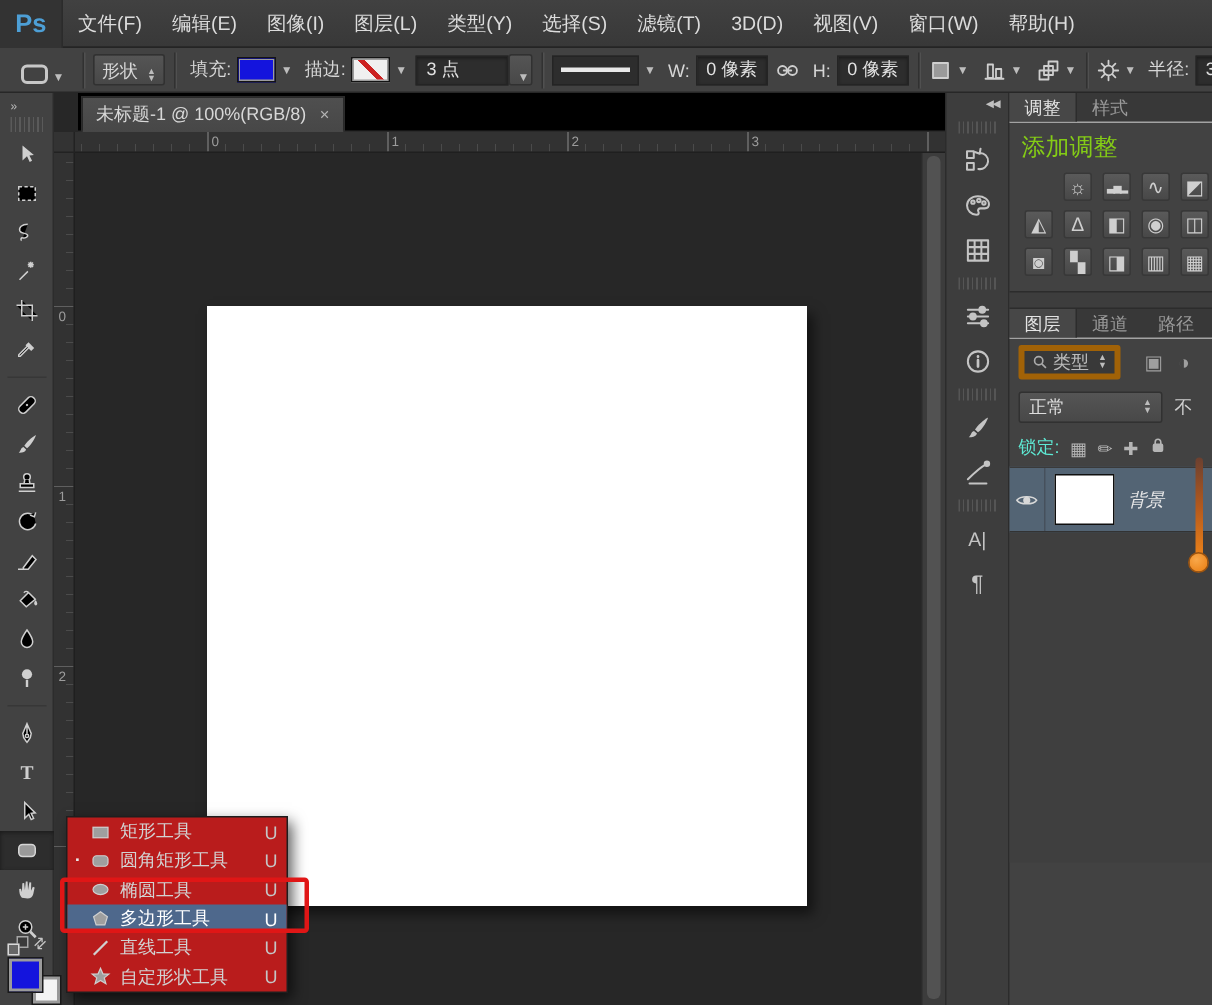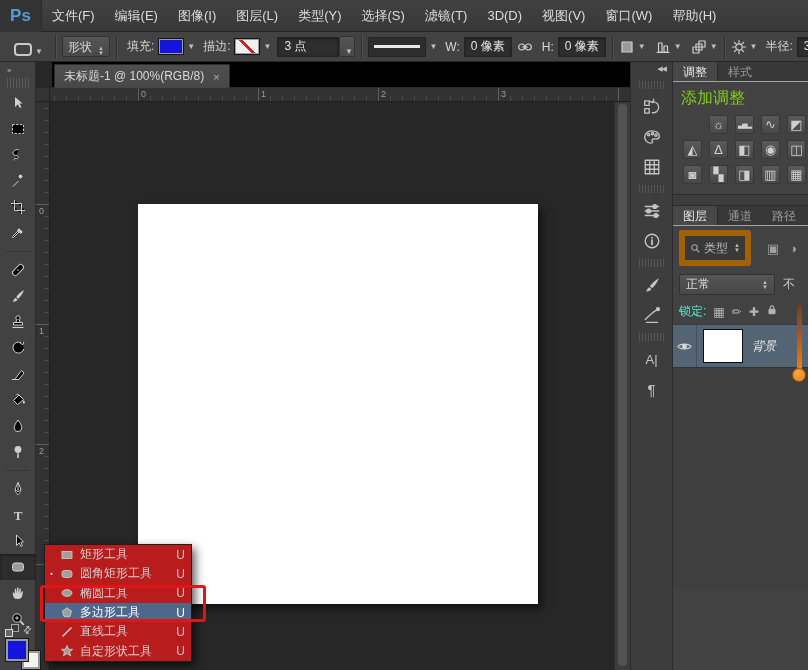--- a/index.html
+++ b/index.html
@@ -106,22 +106,22 @@
   .ptabs{display:flex;background:#383838;height:20px;border-bottom:1px solid #a3a3a3}
   .ptab{padding:0 10px;font-size:12px;line-height:20px;color:#9a9a9a}
   .ptab.active{background:#474747;color:#e4e4e4;border-right:1px solid #2c2c2c}
   .add-adjust{font-size:16px;color:#84cc16;padding:6px 0 2px 8px}
   .adj-row{display:flex;justify-content:flex-end;gap:7px;padding:4px 2px 2px 0;overflow:hidden}
   .adj{width:19px;height:19px;flex:none;display:flex;align-items:center;justify-content:center;
     font-size:13px;color:#cfcfcf;background:linear-gradient(#5a5a5a,#484848);border:1px solid #383838;border-radius:2px}
   .adj.hist{font-size:7px;letter-spacing:-1px}
   .panel-gap{height:12px;background:#3d3d3d;border-top:1px solid #2c2c2c;border-bottom:1px solid #2c2c2c;margin-top:8px}
   .lp-row{display:flex;align-items:center;padding:4px 6px;font-size:12px;color:#cfcfcf;white-space:nowrap;overflow:hidden}
-  .kind-combo{display:inline-flex;align-items:center;background:#393939;border:6px solid #a16207;
-    border-radius:2px;height:36px;padding:0 5px;color:#bbb}
+  .kind-combo{display:inline-flex;align-items:center;background:#393939;border:4px solid #a16207;
+    border-radius:2px;height:23px;padding:0 5px;color:#bbb}
   .blend-combo{display:inline-flex;align-items:center;justify-content:space-between;background:linear-gradient(#555,#484848);
     border:1px solid #313131;border-radius:2px;height:21px;padding:0 6px;width:96px;color:#ddd}
   .lockico{margin-left:7px;font-size:12px;color:#b5b5b5}
   .layer-row{position:relative;display:flex;align-items:center;height:44px;background:#536474;
     border-top:1px solid #3a3a3a;border-bottom:1px solid #333}
   .eye-cell{width:24px;height:100%;display:flex;align-items:center;justify-content:center;border-right:1px solid #46505c}
   .eye-cell svg{stroke:#d8d8d8;fill:none;stroke-width:1.1}
   .thumb{width:40px;height:34px;background:#fff;border:1px solid #0f0f0f;margin-left:6px}
   .layer-name{margin-left:9px;font-size:12px;font-style:italic;color:#e8e8e8}
   .layers-rest{height:220px;background:#3f3f3f}

